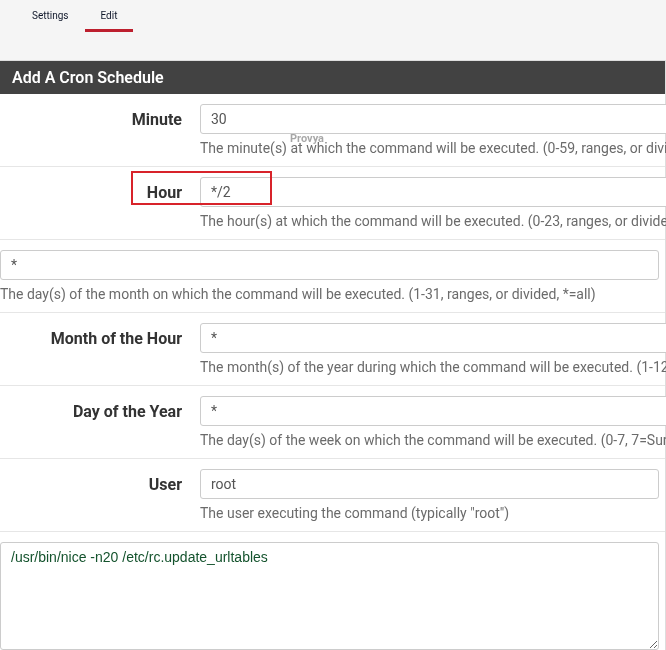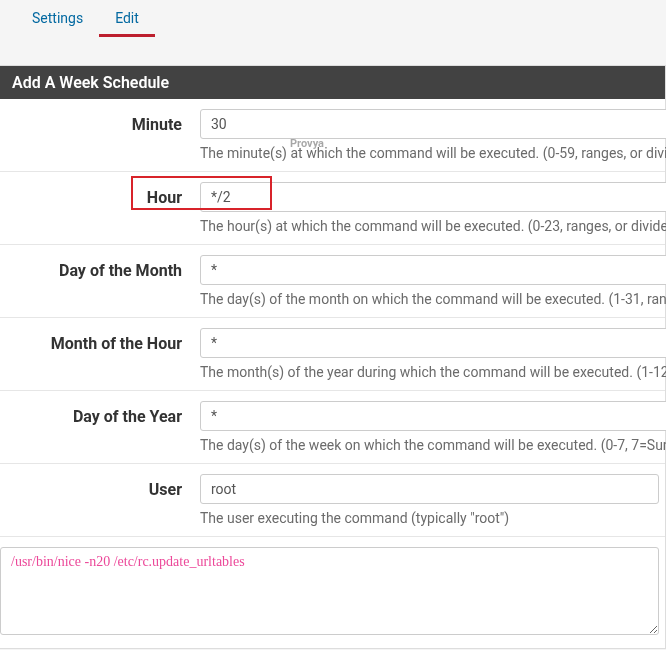--- a/index.html
+++ b/index.html
@@ -1,63 +1,62 @@
 <!DOCTYPE html>
 <html><head>
   <meta charset="utf-8">
   <style>
     * { box-sizing: border-box; margin: 0; padding: 0; }
     body { font-family: -apple-system, "Segoe UI", Roboto, Arial, sans-serif; font-size: 14px; color: #333; background: #f5f5f5; width: 666px; }
     .tabs { display: flex; padding: 0 16px; background: #f5f5f5; }
-    .tab { padding: 10px 16px 8px; color: #0369a1; font-size: 14px; cursor: pointer; }
+    .tab { padding: 10px 16px 8px; color: #0f172a; font-size: 10px; cursor: pointer; }
     .tab.active { border-bottom: 3px solid #bd1f2e; font-weight: 400; }
     .panel { margin-top: 28px; background: #fff; border: 1px solid #ddd; border-left: 0; }
     .panel-header { background: #424242; color: #fff; padding: 7px 12px; font-size: 16px; font-weight: 600; }
     .row { display: flex; border-bottom: 1px solid #e6e6e6; padding: 10px 0 10px 0; }
     .row.last { border-bottom: 0; }
     .label-col { flex: 0 0 200px; text-align: right; padding: 6px 18px 0 0; font-weight: 700; color: #333; font-size: 16px; }
     .field-col { flex: 1; padding-right: 6px; }
     input[type=text], textarea { width: 100%; padding: 6px 10px; border: 1px solid #ccc; border-radius: 3px; font-size: 14px; color: #555; font-family: inherit; }
-    textarea { height: 88px; resize: both; font-family: Liberation Serif, serif; font-size: 14px; color: #ec4899; }
+    textarea { height: 108px; resize: both; font-family: Liberation Sans, sans-serif; font-size: 14px; color: #14532d; }
     .help { color: #6b6b6b; font-size: 14px; margin-top: 6px; white-space: nowrap; overflow: hidden; }
     .highlight-box { position: absolute; border: 2px solid #d8232a; pointer-events: none; }
     .rel { position: relative; }
     .watermark { position: absolute; top: 71px; left: 290px; color: rgba(0,0,0,0.35); font-size: 11px; font-weight: 700; pointer-events: none; }
   </style>
 </head>
 <body>
 
 <div class="tabs">
   <div class="tab">Settings</div>
   <div class="tab active">Edit</div>
 </div>
 
 <div class="panel rel">
   <div class="watermark">Provya</div>
-  <div class="panel-header">Add A Week Schedule</div>
+  <div class="panel-header">Add A Cron Schedule</div>
 
   <div class="row">
     <div class="label-col">Minute</div>
     <div class="field-col">
       <input type="text" value="30" style="">
       <div class="help">The minute(s) at which the command will be executed. (0-59, ranges, or divided, *=all)</div>
     </div>
   </div>
 
   <div class="row rel">
     <div class="label-col">Hour</div>
     <div class="field-col">
       <input type="text" value="*/2" style="">
       <div class="help">The hour(s) at which the command will be executed. (0-23, ranges, or divided, *=all)</div>
     </div>
     <div class="highlight-box" style="left:131px; top:4px; width:141px; height:34px;"></div>
   </div>
 
   <div class="row">
-    <div class="label-col">Day of the Month</div>
     <div class="field-col">
       <input type="text" value="*" style="">
       <div class="help">The day(s) of the month on which the command will be executed. (1-31, ranges, or divided, *=all)</div>
     </div>
   </div>
 
   <div class="row">
     <div class="label-col">Month of the Hour</div>
     <div class="field-col">
       <input type="text" value="*" style="">

